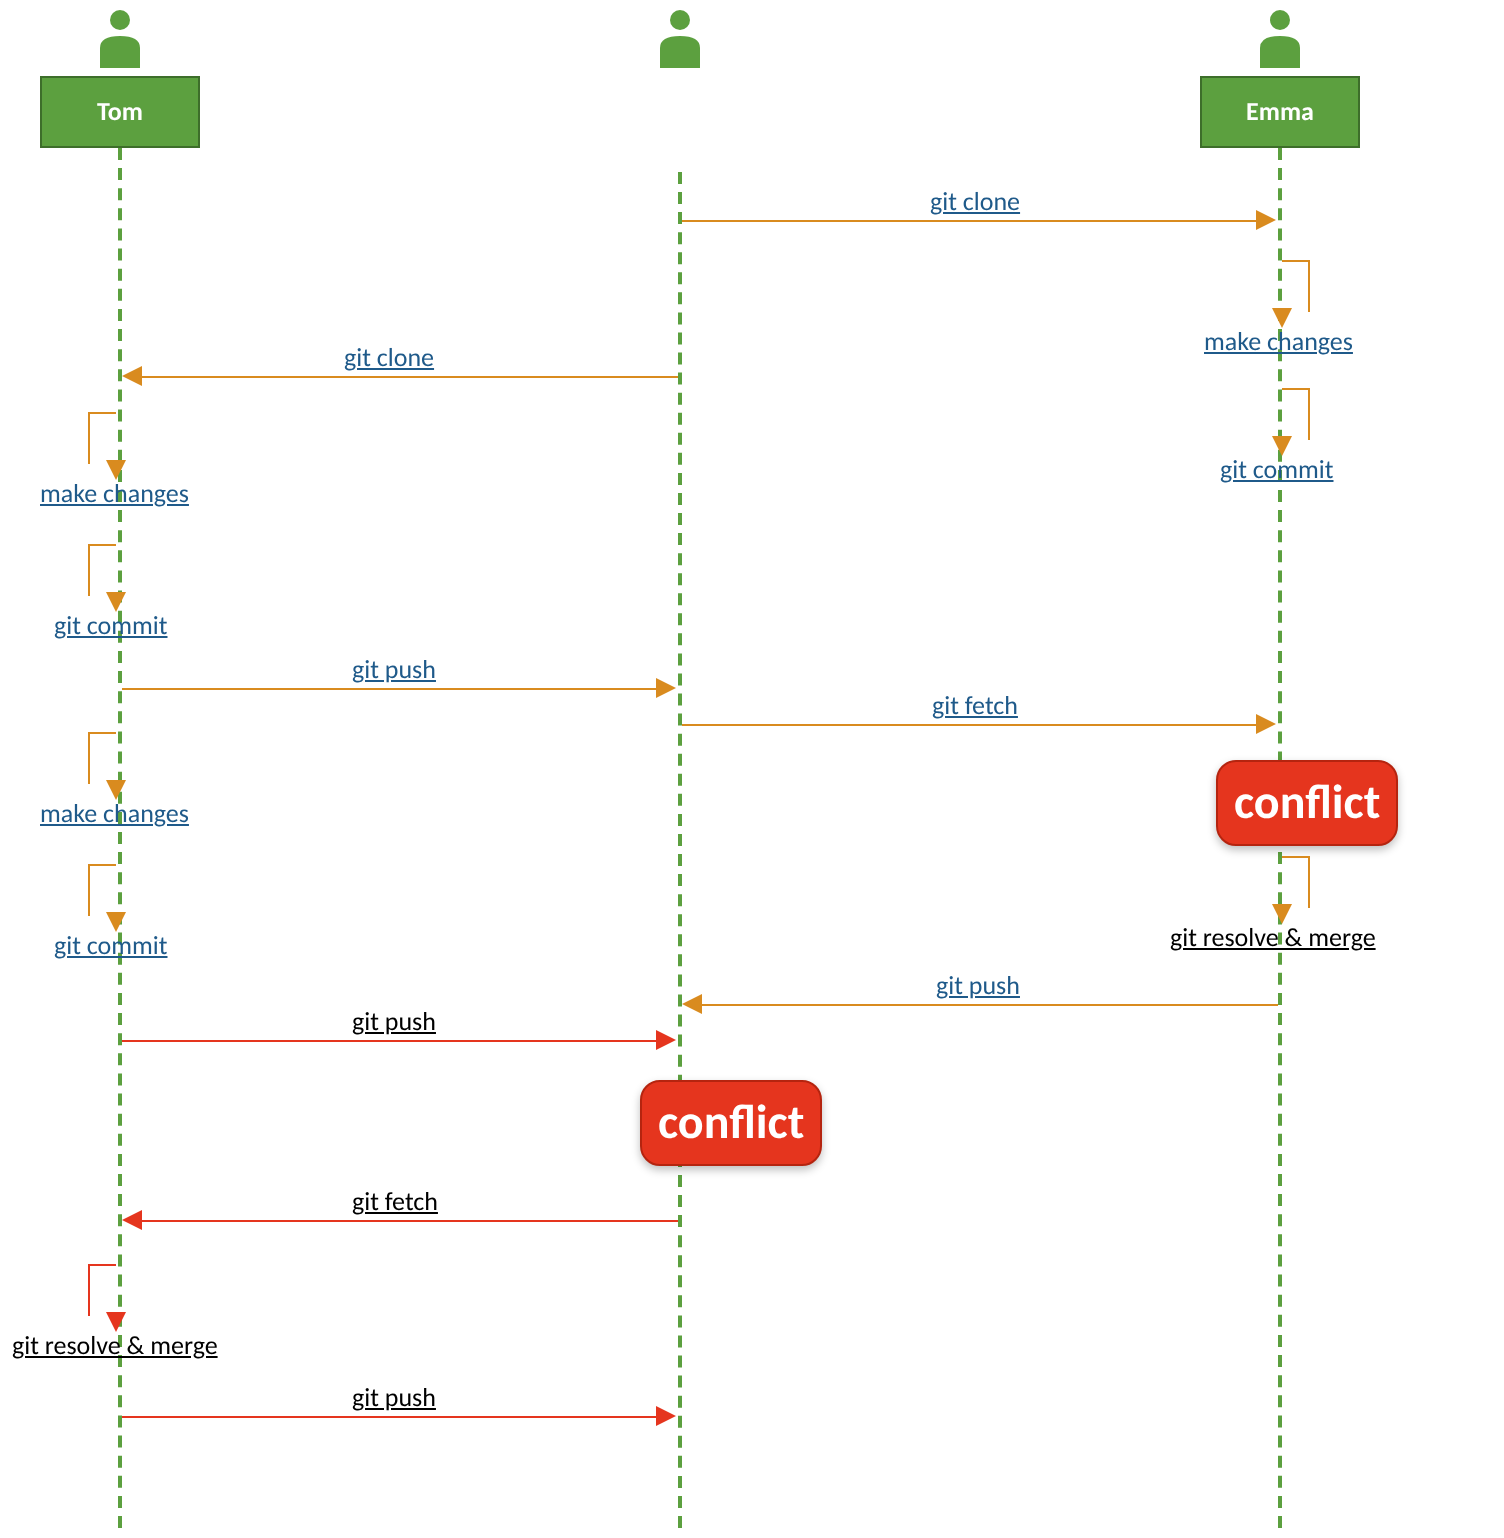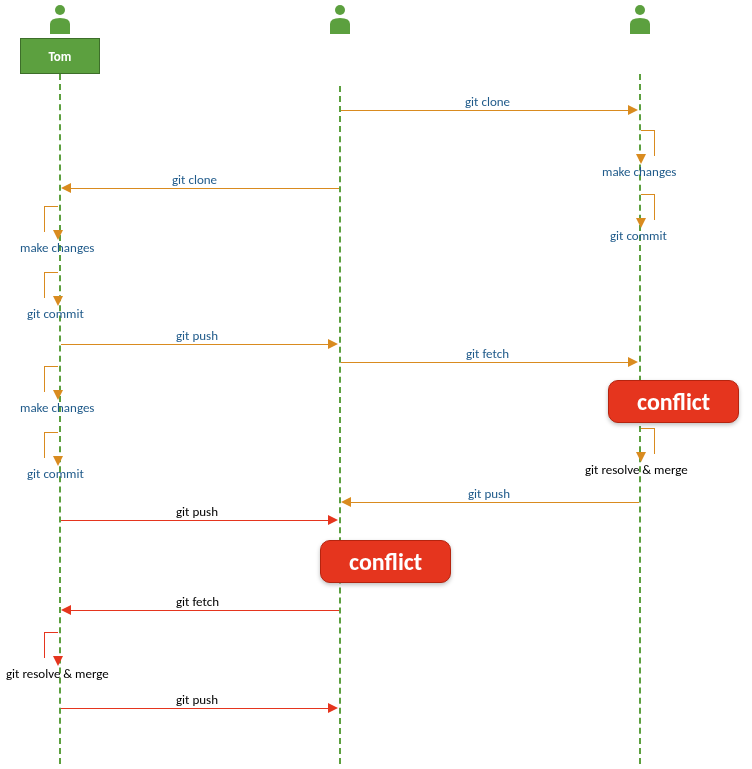--- a/index.html
+++ b/index.html
@@ -67,20 +67,21 @@
   .arrow-head.down.red {
     border-left: 5px solid transparent;
     border-right: 5px solid transparent;
     border-top: 10px solid #e5351e;
     border-bottom: none;
   }
   .msg-label {
     position: absolute;
     font-size: 13px;
     white-space: nowrap;
+    text-decoration: underline;
   }
   .msg-label.blue { color: #1f5a8a; }
   .msg-label.red { color: #000000; }
   .selfloop {
     position: absolute;
     border: 1.5px solid #d98b1f;
     border-left: none;
     border-bottom: none;
   }
   .selfloop.leftside {
@@ -88,21 +89,21 @@
     border-right: none;
     border-bottom: none;
   }
   .conflict-badge {
     position: absolute;
     background: #e5351e;
     color: #fff;
     font-weight: bold;
     font-size: 24px;
     border-radius: 10px;
-    padding: 6px 28px;
+    padding: 6px 8px;
     box-shadow: 0 2px 4px rgba(0,0,0,0.25);
     border: 1px solid #b5240f;
   }
 </style>
 </head>
 <body>
 
 <div class="diagram">
 
   <div class="actor-icon" style="left:48px; top:4px;">
@@ -120,20 +121,23 @@
   <div class="actor-icon" style="left:628px; top:4px;">
     <svg viewBox="0 0 24 30">
         <circle cx="12" cy="6" r="5" fill="#5ca03f"></circle>
         <path d="M2 30 L2 20 Q2 14 12 14 Q22 14 22 20 L22 30 Z" fill="#5ca03f"></path>
       </svg>
   </div>
 
   <div class="actor-box" style="left:20px; top:38px; width:80px; height:36px;">
     <span>Tom</span>
   </div>
+  <div class="actor-box" style="left:600px; top:38px; width:80px; height:36px;">
+    <span>Emma</span>
+  </div>
 
   <div class="lifeline" style="left:59px; top:74px; height:690px;"></div>
   <div class="lifeline" style="left:339px; top:86px; height:678px;"></div>
   <div class="lifeline" style="left:639px; top:74px; height:690px;"></div>
 
   <div class="arrow orange" style="left:341px; top:110px; width:289px;"></div>
   <div class="arrow-head right orange" style="left:628px; top:105px;"></div>
   <div class="msg-label blue" style="left:465px; top:94px;">git clone</div>
 
   <div class="selfloop" style="left:641px; top:130px; width:14px; height:26px;"></div>

